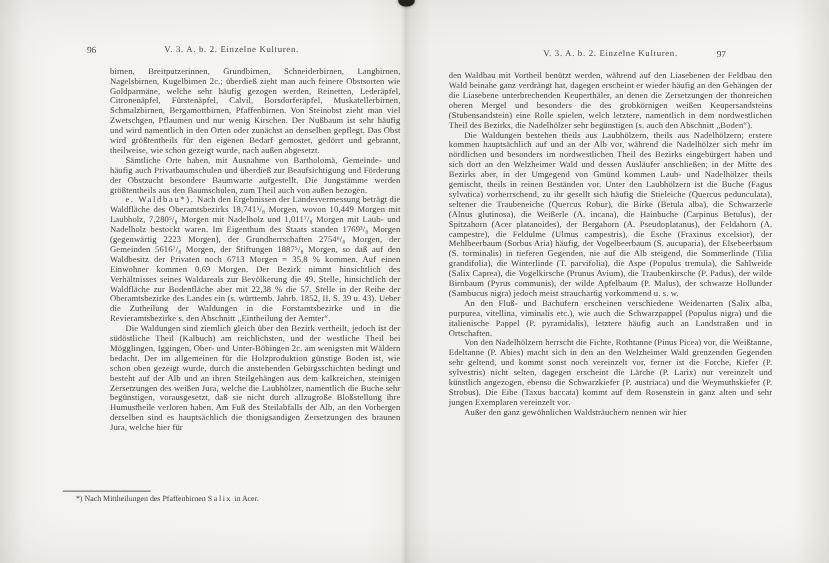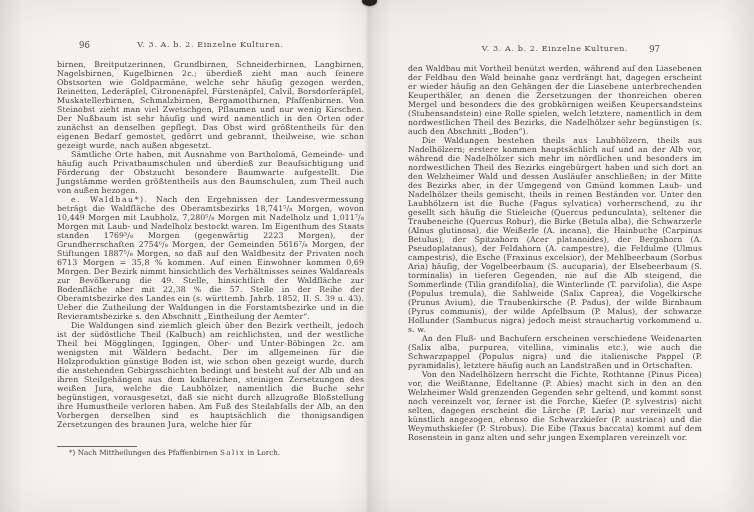--- a/index.html
+++ b/index.html
@@ -6,30 +6,30 @@
   .scan{
     position:relative;width:754px;height:512px;overflow:hidden;
     background:linear-gradient(90deg,#e7e4df 0%,#f4f2ee 3%,#f7f5f1 44%,#efede8 48.6%,#e3e1dc 49.6%,#f1efeb 52%,#f7f5f1 96%,#ebe8e3 100%);
     box-shadow:inset 0 0 46px rgba(60,55,45,.10);
     font-family:"DejaVu Serif","Liberation Serif",serif;
     color:#45403a;
   }
   .gutter{position:absolute;left:364px;top:0;width:10px;height:512px;
     background:linear-gradient(90deg,rgba(90,85,75,0) 0%,rgba(90,85,75,.14) 50%,rgba(90,85,75,0) 100%);}
   .notch{position:absolute;left:362px;top:-4px;width:15px;height:10px;border-radius:50%;background:#24211d;box-shadow:0 0 3px rgba(0,0,0,.5);}
-  .page{position:absolute;}
+  .page{position:absolute;font-family:Liberation Serif, serif;}
   .page.left{left:57px;top:40px;width:307px;}
   .page.right{left:408px;top:44px;width:294px;}
   .page-head{position:relative;height:12px;margin-bottom:8px;font-size:8px;color:#4c4741;}
   .rh{display:block;text-align:center;letter-spacing:.6px;}
   .pn{position:absolute;top:0;font-size:8.5px;}
   .pn-l{left:22px;}
   .pn-r{right:42px;}
   .body{text-align:justify;font-size:7.8px;line-height:9px;letter-spacing:.1px;}
-  .page.left .body{min-height:380px;}
+  .page.left .body{min-height:380px;margin-left:43px;}
   .page.right .body{min-height:398px;}
   .para{margin:0;}
   .ind{text-indent:14px;}
   .sperr{letter-spacing:1.5px;}
   .fnrule{width:80px;border-top:1px solid #6b665e;margin:6px 0 2px 0;}
   .footnote{margin:0;font-size:7.2px;line-height:8.6px;text-indent:12px;}
   .signature{position:relative;margin-top:5px;height:10px;font-size:6.6px;color:#4c4741;}
   .imprint{position:absolute;left:20px;top:0;letter-spacing:.2px;}
   .sheet{position:absolute;left:222px;top:-1px;font-size:8px;}
 </style>
@@ -45,28 +45,29 @@
       <span class="pn pn-l">96</span>
       <span class="rh">V. 3. A. b. 2. Einzelne Kulturen.</span>
     </header>
     <div class="body">
       <p class="para">birnen, Breitputzerinnen, Grundbirnen, Schneiderbirnen, Langbirnen, Nagelsbirnen, Kugelbirnen 2c.; überdieß zieht man auch feinere Obstsorten wie Goldparmäne, welche sehr häufig gezogen werden, Reinetten, Lederäpfel, Citronenäpfel, Fürstenäpfel, Calvil, Borsdorferäpfel, Muskatellerbirnen, Schmalzbirnen, Bergamottbirnen, Pfaffenbirnen. Von Steinobst zieht man viel Zwetschgen, Pflaumen und nur wenig Kirschen. Der Nußbaum ist sehr häufig und wird namentlich in den Orten oder zunächst an denselben gepflegt. Das Obst wird größtentheils für den eigenen Bedarf gemostet, gedörrt und gebrannt, theilweise, wie schon gezeigt wurde, nach außen abgesetzt.</p>
       <p class="para ind">Sämtliche Orte haben, mit Ausnahme von Bartholomä, Gemeinde- und häufig auch Privatbaumschulen und überdieß zur Beaufsichtigung und Förderung der Obstzucht besondere Baumwarte aufgestellt. Die Jungstämme werden größtentheils aus den Baumschulen, zum Theil auch von außen bezogen.</p>
       <p class="para ind"><span class="sperr">e. Waldbau*).</span><span> Nach den Ergebnissen der Landesvermessung beträgt die Waldfläche des Oberamtsbezirks 18,741⁵/₈ Morgen, wovon 10,449 Morgen mit Laubholz, 7,280⁵/₈ Morgen mit Nadelholz und 1,011⁷/₈ Morgen mit Laub- und Nadelholz bestockt waren. Im Eigenthum des Staats standen 1769³/₈ Morgen (gegenwärtig 2223 Morgen), der Grundherrschaften 2754⁶/₈ Morgen, der Gemeinden 5616⁷/₈ Morgen, der Stiftungen 1887⁵/₈ Morgen, so daß auf den Waldbesitz der Privaten noch 6713 Morgen = 35,8 % kommen. Auf einen Einwohner kommen 0,69 Morgen. Der Bezirk nimmt hinsichtlich des Verhältnisses seines Waldareals zur Bevölkerung die 49. Stelle, hinsichtlich der Waldfläche zur Bodenfläche aber mit 22,38 % die 57. Stelle in der Reihe der Oberamtsbezirke des Landes ein (s. württemb. Jahrb. 1852, II. S. 39 u. 43). Ueber die Zutheilung der Waldungen in die Forstamtsbezirke und in die Revieramtsbezirke s. den Abschnitt „Eintheilung der Aemter“.</span></p>
       <p class="para ind">Die Waldungen sind ziemlich gleich über den Bezirk vertheilt, jedoch ist der südöstliche Theil (Kalbuch) am reichlichsten, und der westliche Theil bei Mögglingen, Iggingen, Ober- und Unter-Böbingen 2c. am wenigsten mit Wäldern bedacht. Der im allgemeinen für die Holzproduktion günstige Boden ist, wie schon oben gezeigt wurde, durch die anstehenden Gebirgsschichten bedingt und besteht auf der Alb und an ihren Steilgehängen aus dem kalkreichen, steinigen Zersetzungen des weißen Jura, welche die Laubhölzer, namentlich die Buche sehr begünstigen, vorausgesetzt, daß sie nicht durch allzugroße Bloßstellung ihre Humustheile verloren haben. Am Fuß des Steilabfalls der Alb, an den Vorbergen derselben sind es hauptsächlich die thonigsandigen Zersetzungen des braunen Jura, welche hier für</p>
     </div>
     <div class="fnrule"></div>
-    <p class="footnote"><span>*) Nach Mittheilungen des Pfaffenbirnen </span><span class="sperr">Salix</span><span> in Lorch.</span></p>
+    <p class="footnote"><span>*) Nach Mittheilungen des Pfaffenbirnen </span><span class="sperr">Salix</span><span> in Acer.</span></p>
   </section>
 
   <section class="page right">
     <header class="page-head">
       <span class="rh">V. 3. A. b. 2. Einzelne Kulturen.</span>
       <span class="pn pn-r">97</span>
     </header>
     <div class="body">
       <p class="para">den Waldbau mit Vortheil benützt werden, während auf den Liasebenen der Feldbau den Wald beinahe ganz verdrängt hat, dagegen erscheint er wieder häufig an den Gehängen der die Liasebene unterbrechenden Keuperthäler, an denen die Zersetzungen der thonreichen oberen Mergel und besonders die des grobkörnigen weißen Keupersandsteins (Stubensandstein) eine Rolle spielen, welch letztere, namentlich in dem nordwestlichen Theil des Bezirks, die Nadelhölzer sehr begünstigen (s. auch den Abschnitt „Boden“).</p>
       <p class="para ind">Die Waldungen bestehen theils aus Laubhölzern, theils aus Nadelhölzern; erstere kommen hauptsächlich auf und an der Alb vor, während die Nadelhölzer sich mehr im nördlichen und besonders im nordwestlichen Theil des Bezirks eingebürgert haben und sich dort an den Welzheimer Wald und dessen Ausläufer anschließen; in der Mitte des Bezirks aber, in der Umgegend von Gmünd kommen Laub- und Nadelhölzer theils gemischt, theils in reinen Beständen vor. Unter den Laubhölzern ist die Buche (Fagus sylvatica) vorherrschend, zu ihr gesellt sich häufig die Stieleiche (Quercus pedunculata), seltener die Traubeneiche (Quercus Robur), die Birke (Betula alba), die Schwarzerle (Alnus glutinosa), die Weißerle (A. incana), die Hainbuche (Carpinus Betulus), der Spitzahorn (Acer platanoides), der Bergahorn (A. Pseudoplatanus), der Feldahorn (A. campestre), die Feldulme (Ulmus campestris), die Esche (Fraxinus excelsior), der Mehlbeerbaum (Sorbus Aria) häufig, der Vogelbeerbaum (S. aucuparia), der Elsebeerbaum (S. torminalis) in tieferen Gegenden, nie auf die Alb steigend, die Sommerlinde (Tilia grandifolia), die Winterlinde (T. parvifolia), die Aspe (Populus tremula), die Sahlweide (Salix Caprea), die Vogelkirsche (Prunus Avium), die Traubenkirsche (P. Padus), der wilde Birnbaum (Pyrus communis), der wilde Apfelbaum (P. Malus), der schwarze Hollunder (Sambucus nigra) jedoch meist strauchartig vorkommend u. s. w.</p>
       <p class="para ind">An den Fluß- und Bachufern erscheinen verschiedene Weidenarten (Salix alba, purpurea, vitellina, viminalis etc.), wie auch die Schwarzpappel (Populus nigra) und die italienische Pappel (P. pyramidalis), letztere häufig auch an Landstraßen und in Ortschaften.</p>
       <p class="para ind">Von den Nadelhölzern herrscht die Fichte, Rothtanne (Pinus Picea) vor, die Weißtanne, Edeltanne (P. Abies) macht sich in den an den Welzheimer Wald grenzenden Gegenden sehr geltend, und kommt sonst noch vereinzelt vor, ferner ist die Forche, Kiefer (P. sylvestris) nicht selten, dagegen erscheint die Lärche (P. Larix) nur vereinzelt und künstlich angezogen, ebenso die Schwarzkiefer (P. austriaca) und die Weymuthskiefer (P. Strobus). Die Eibe (Taxus baccata) kommt auf dem Rosenstein in ganz alten und sehr jungen Exemplaren vereinzelt vor.</p>
+      <p class="para ind">Außer den ganz gewöhnlichen Waldsträuchern nennen wir hier</p>
     </div>
   </section>
 </div>
 
 </body></html>

